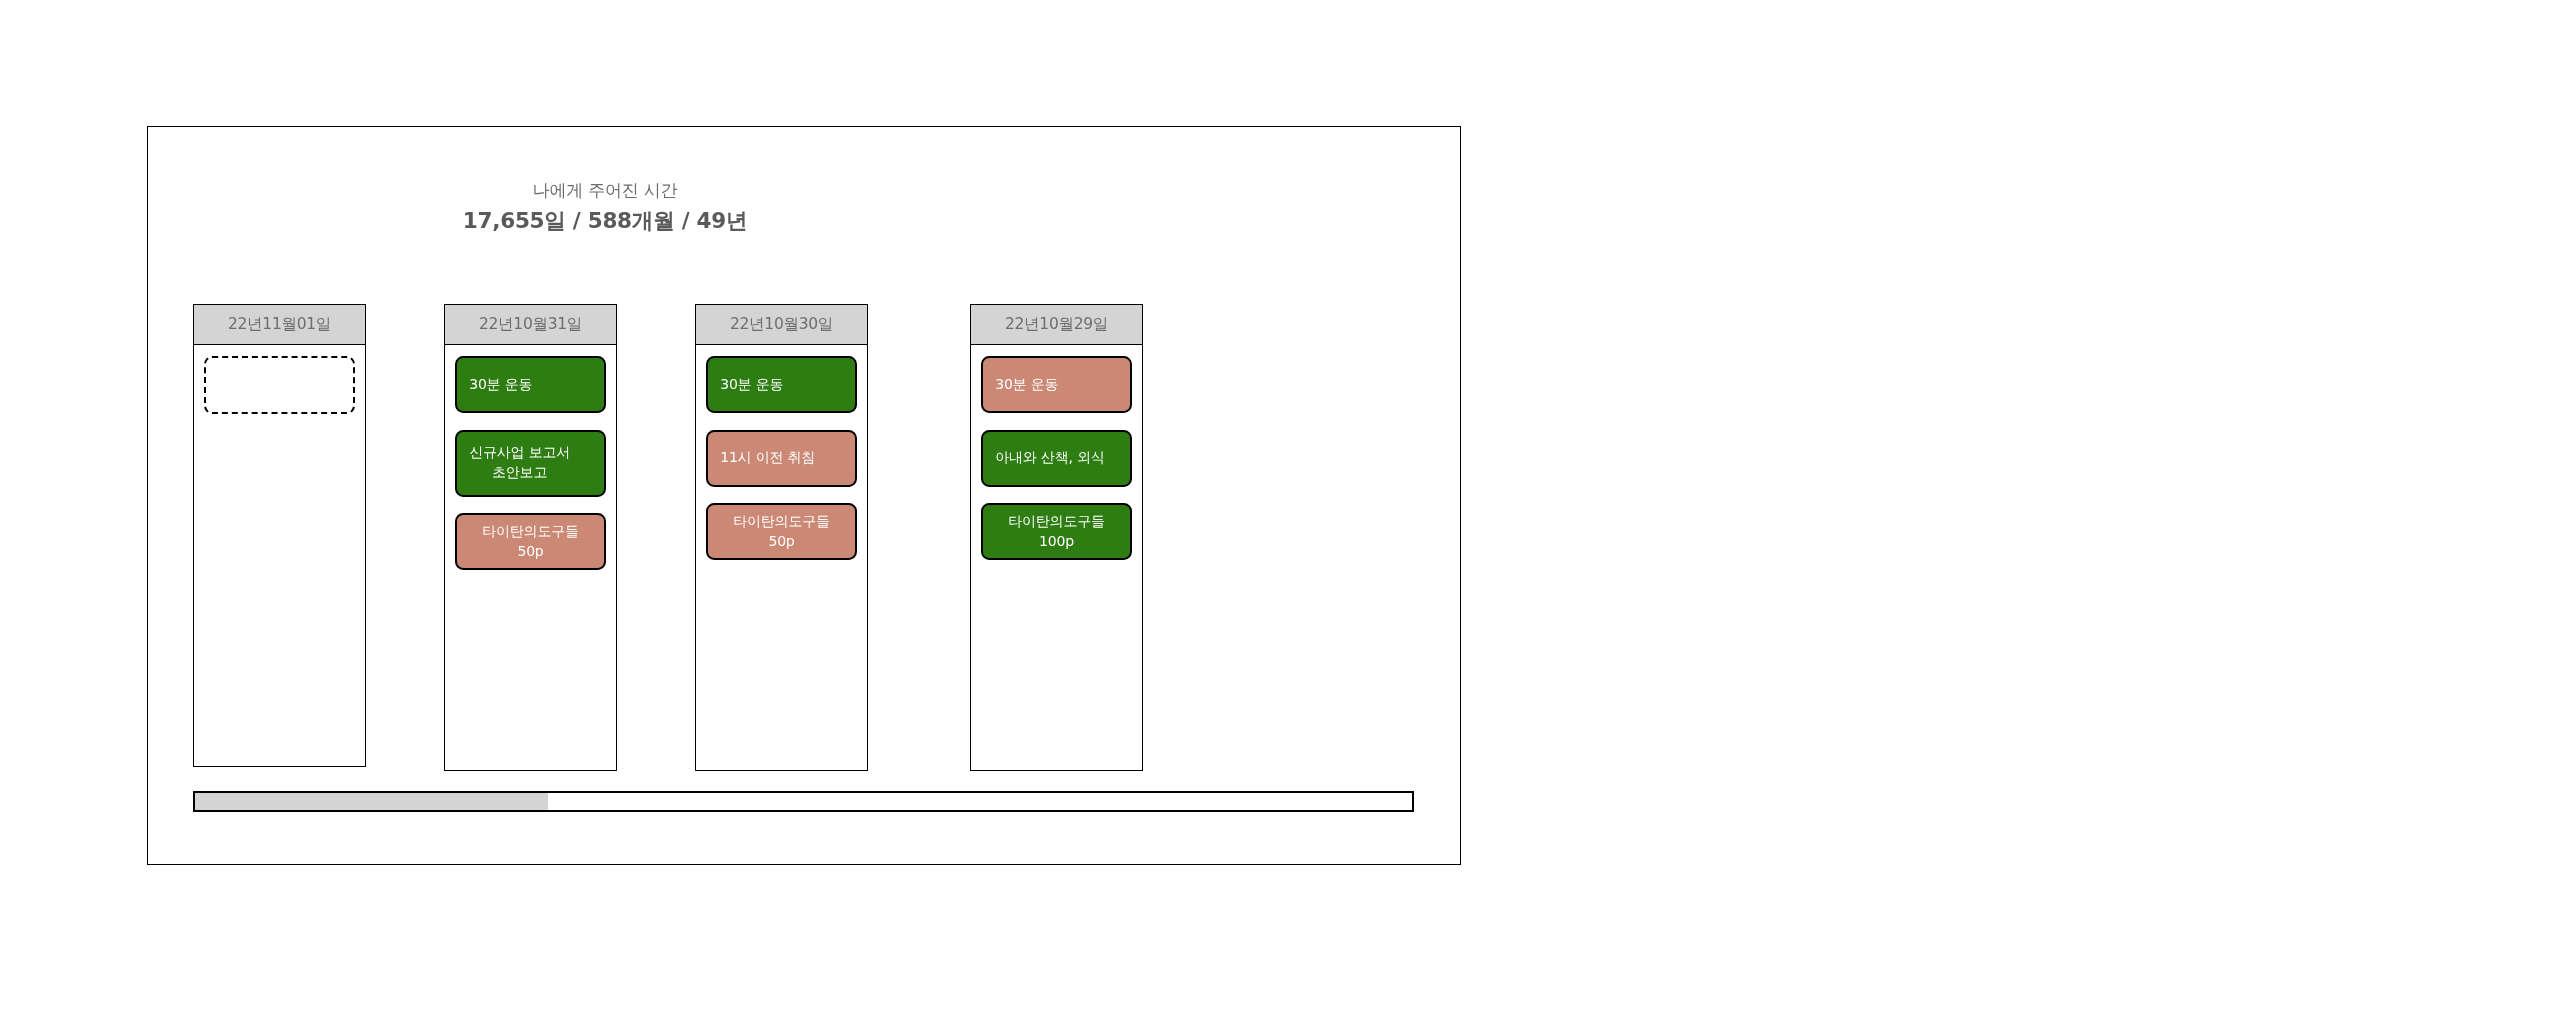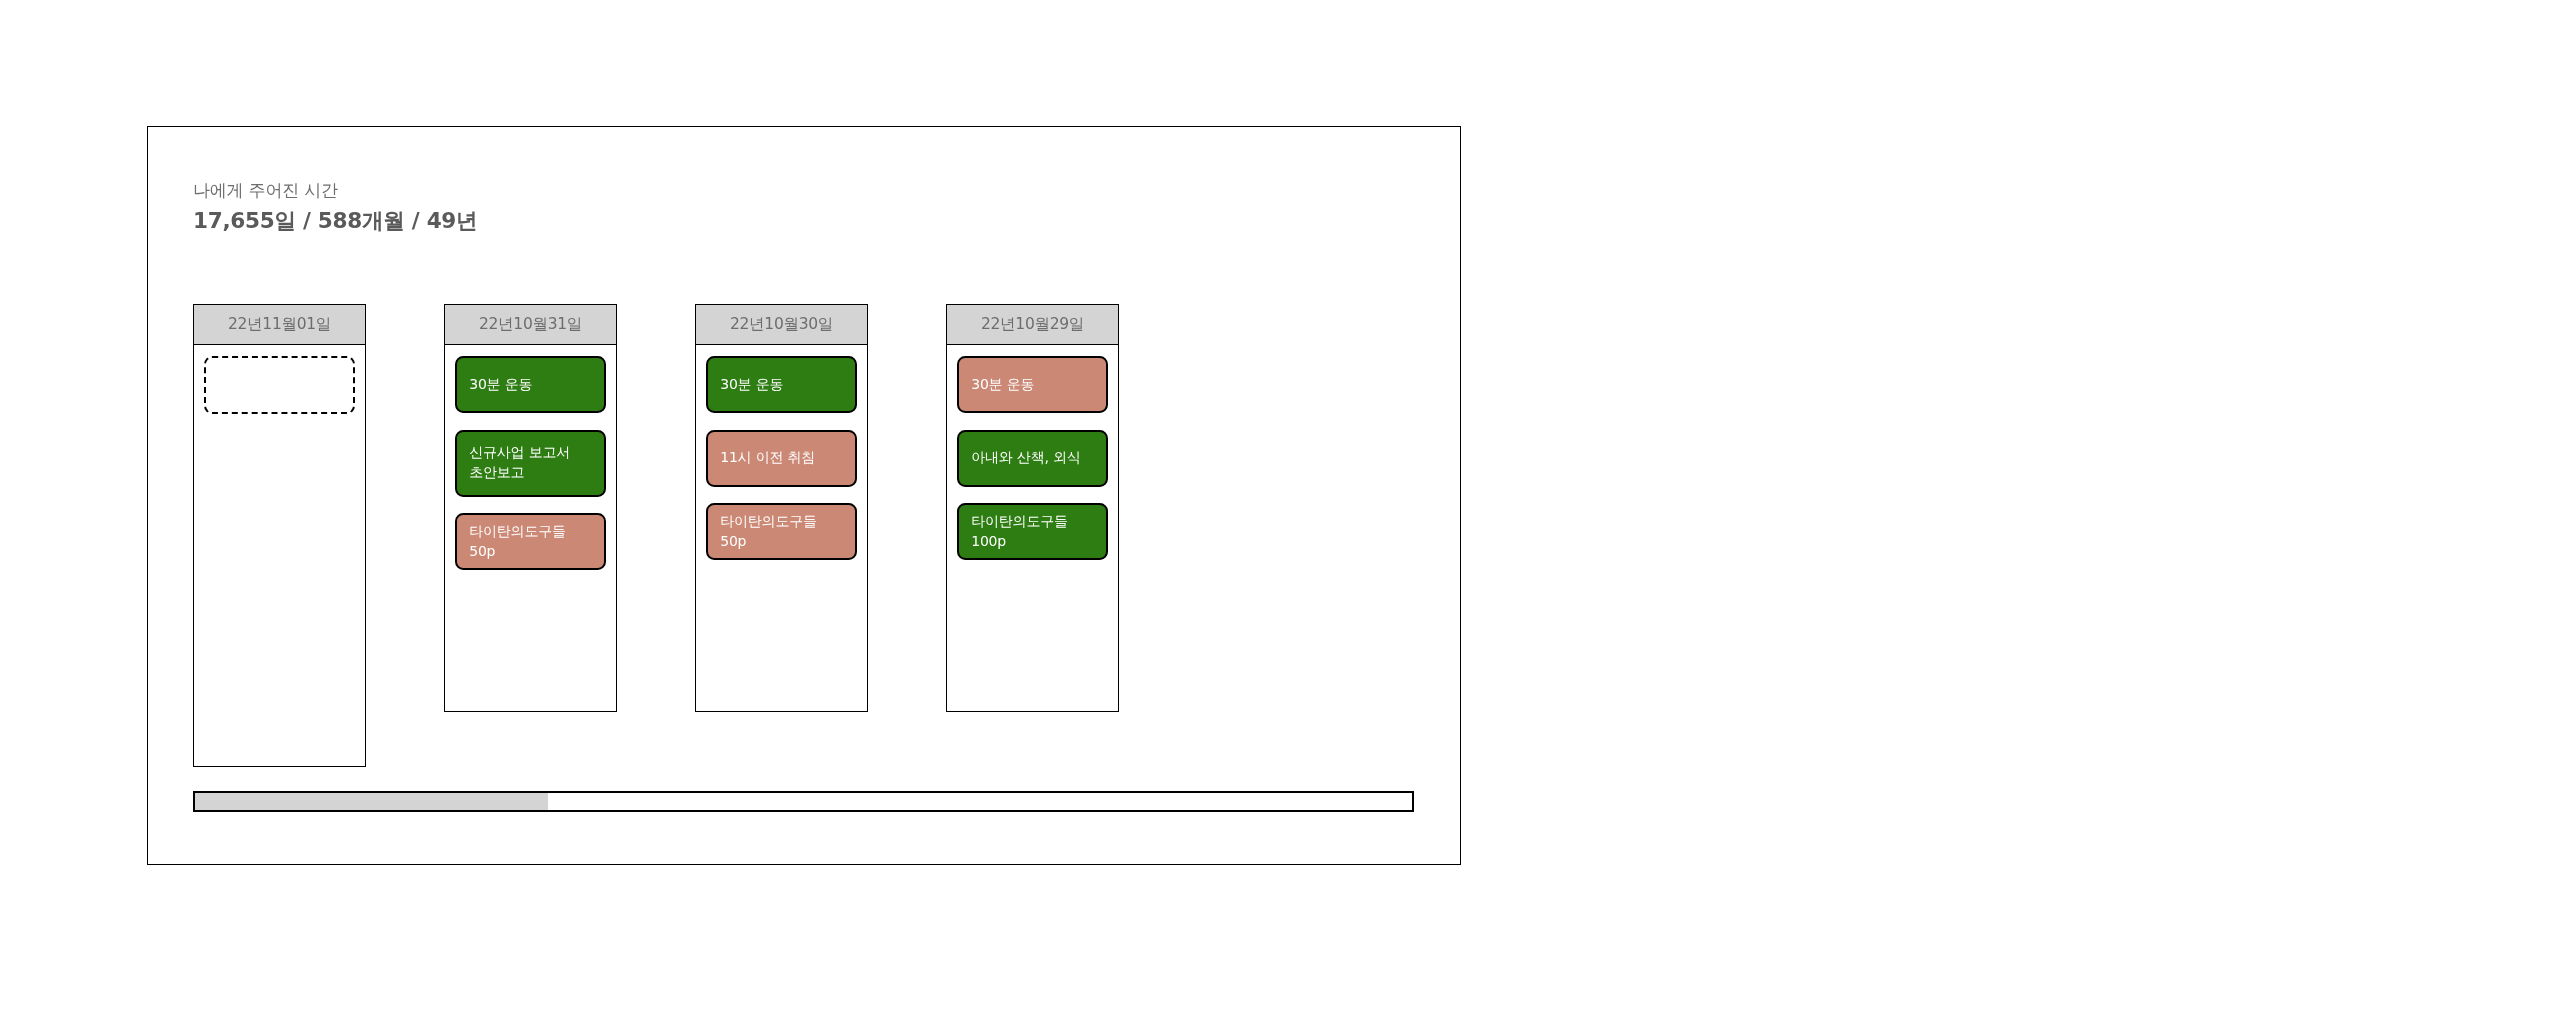--- a/index.html
+++ b/index.html
@@ -18,20 +18,21 @@
   .app-frame {
     position: absolute;
     left: 147px;
     top: 126px;
     width: 1314px;
     height: 739px;
     background: #ffffff;
     border: 1.5px solid #000000;
     box-sizing: border-box;
     overflow: hidden;
+    text-align: center;
   }
 
   
   .header-block {
     position: absolute;
     left: 45px;
     top: 52px;
     width: 824px;
   }
   .header-subtitle {
@@ -65,42 +66,42 @@
     align-items: flex-start;
     gap: 16px;
   }
   .day-column {
     width: 173px;
     min-width: 173px;
     margin-right: 62px;
     display: flex;
     flex-direction: column;
   }
-  .day-column:last-child { margin-right: 0; }
+  .day-column:last-child { margin-right: 0; margin-left: 24px; }
 
   .col-header {
     height: 40px;
     background: #d4d4d4;
     border: 1.5px solid #000000;
     border-bottom: none;
     box-sizing: border-box;
     display: flex;
     align-items: center;
     justify-content: center;
     font-size: 15.5px;
     color: #6d6d6d;
     letter-spacing: -0.3px;
     white-space: nowrap;
   }
   .col-body {
     background: #ffffff;
     border: 1.5px solid #000000;
     box-sizing: border-box;
     padding: 11.3px 9.8px 11.3px 9.8px;
-    height: 368px;
+    height: 427px;
     display: flex;
     flex-direction: column;
     gap: 16.5px;
   }
   .col-body.is-short { height: 423px; }
 
   
   .task-card {
     border: 2.1px solid #000000;
     border-radius: 8.2px;

